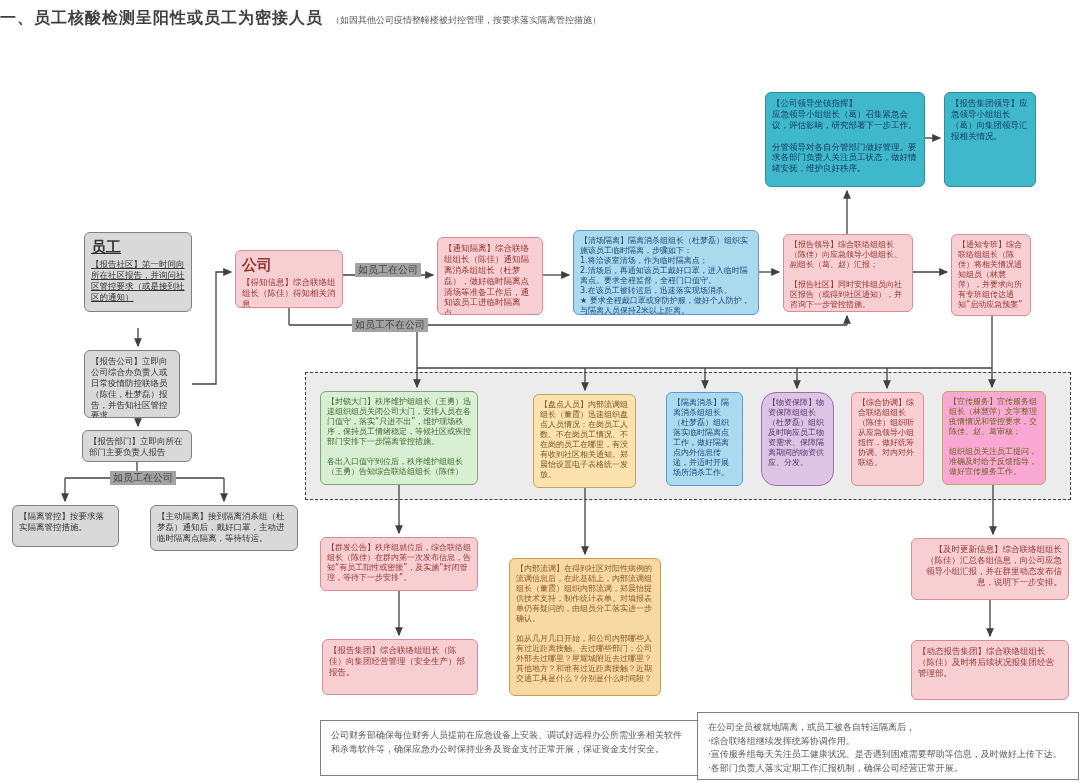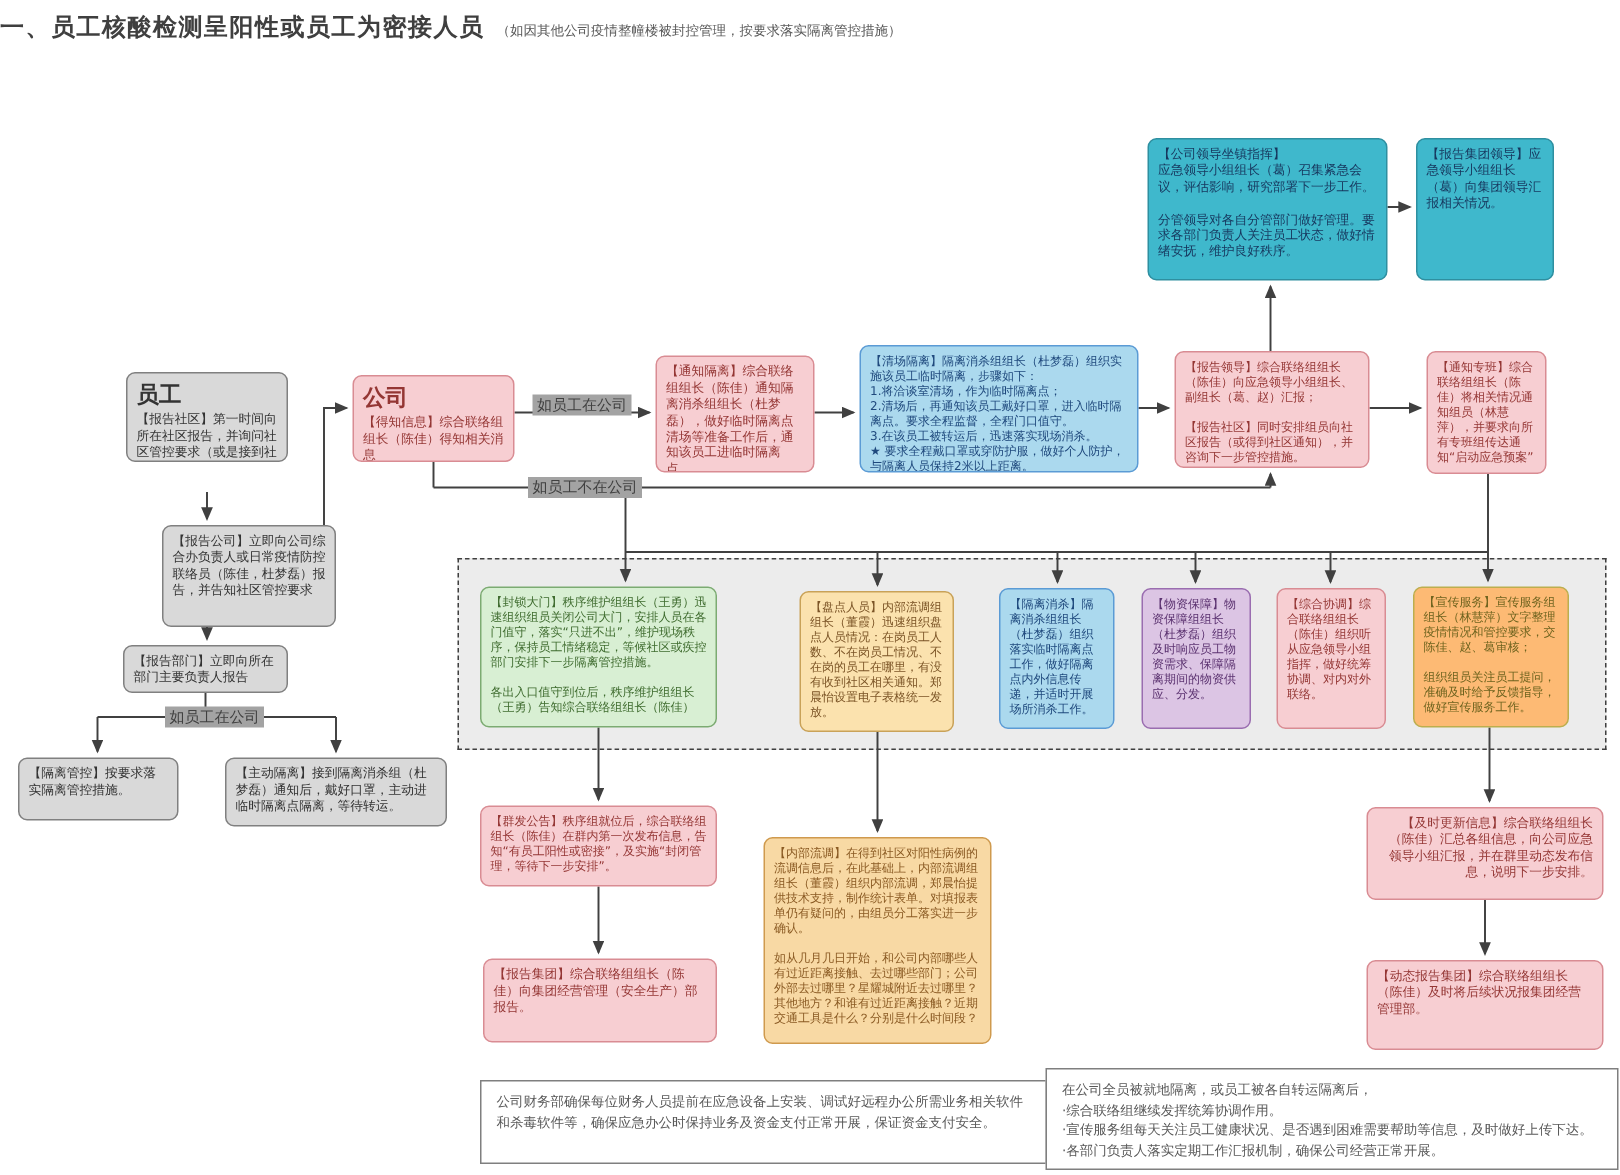--- a/index.html
+++ b/index.html
@@ -15,22 +15,22 @@
         font-size:8.5px;line-height:1.28;z-index:3;overflow:hidden;}
   .node .txt{white-space:pre-line;}
   .node .hdr{font-size:15px;font-weight:bold;margin-bottom:2px;}
   .xs{font-size:8px;line-height:1.25;}
   .gray{background:#d9d9d9;border-color:#808080;color:#333333;}
   .pink{background:#f7ced2;border-color:#d98c93;color:#943634;}
   .cyan{background:#3fb8cc;border-color:#2e8fa0;color:#17375e;}
   .blue{background:#abd9ee;border-color:#5b9bd5;color:#1f497d;}
   .green{background:#d8efd3;border-color:#7cab72;color:#3f6c2f;}
   .tan{background:#fbe2ae;border-color:#c9a258;color:#7b5426;}
-  .purple{background:#dcc5e4;border-color:#9a6db0;color:#5b3270;}
-  .paleyellow{background:#fdba74;border-color:#bcae4e;color:#6f641f;}
+  .purple{background:#dcc5e4;border-color:#9a6db0;color:#5b3270;border-radius:15px;}
+  .paleyellow{background:#f9a8d4;border-color:#bcae4e;color:#6f641f;}
   .orange{background:#f8d9a4;border-color:#cf9a4e;color:#8a5a23;}
   .notebox{position:absolute;background:#ffffff;border:1.5px solid #7f7f7f;color:#595959;
            font-size:9px;line-height:1.5;padding:8px 10px;box-sizing:border-box;z-index:3;}
   .notebox .txt{white-space:pre-line;}
   .edge-label{position:absolute;font-size:10px;color:#404040;background:#a3a3a3;padding:0 3px;z-index:4;white-space:nowrap;}
 </style>
 </head>
 <body>
 
 <div class="canvas">
@@ -91,25 +91,25 @@
   <div class="node cyan" style="left:765px;top:92px;width:160px;height:95px;">
     <div class="txt">【公司领导坐镇指挥】
 应急领导小组组长（葛）召集紧急会议，评估影响，研究部署下一步工作。
 
 分管领导对各自分管部门做好管理。要求各部门负责人关注员工状态，做好情绪安抚，维护良好秩序。</div>
   </div>
   <div class="node cyan" style="left:944px;top:92px;width:92px;height:95px;">
     <div class="txt">【报告集团领导】应急领导小组组长（葛）向集团领导汇报相关情况。</div>
   </div>
 
-  <div class="node gray" style="left:84px;top:248px;width:108px;height:60px;">
+  <div class="node gray" style="left:84px;top:232px;width:108px;height:80px;text-decoration:underline;">
     <div class="hdr">员工</div>
     <div class="txt">【报告社区】第一时间向所在社区报告，并询问社区管控要求（或是接到社区的通知）</div>
   </div>
-  <div class="node gray" style="left:84px;top:350px;width:116px;height:68px;margin-left:24px;">
+  <div class="node gray" style="left:84px;top:350px;width:96px;height:68px;">
     <div class="txt">【报告公司】立即向公司综合办负责人或日常疫情防控联络员（陈佳，杜梦磊）报告，并告知社区管控要求</div>
   </div>
   <div class="node gray" style="left:82px;top:430px;width:110px;height:32px;">
     <div class="txt">【报告部门】立即向所在部门主要负责人报告</div>
   </div>
   <div class="node gray" style="left:12px;top:505px;width:107px;height:42px;">
     <div class="txt">【隔离管控】按要求落实隔离管控措施。</div>
   </div>
   <div class="node gray" style="left:150px;top:505px;width:148px;height:46px;">
     <div class="txt">【主动隔离】接到隔离消杀组（杜梦磊）通知后，戴好口罩，主动进临时隔离点隔离，等待转运。</div>

